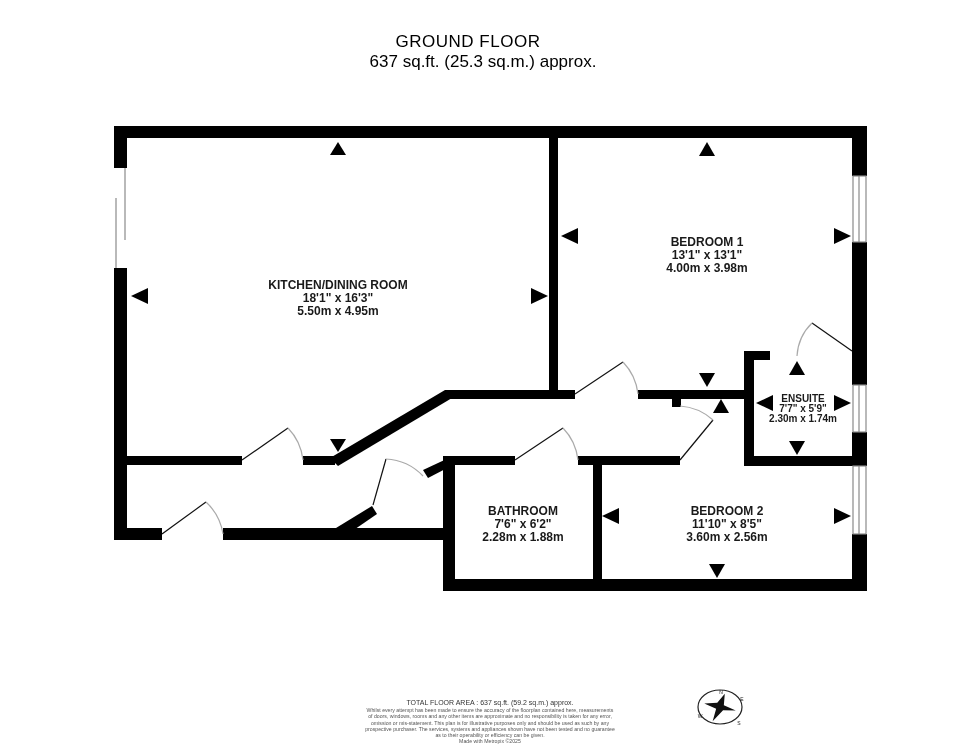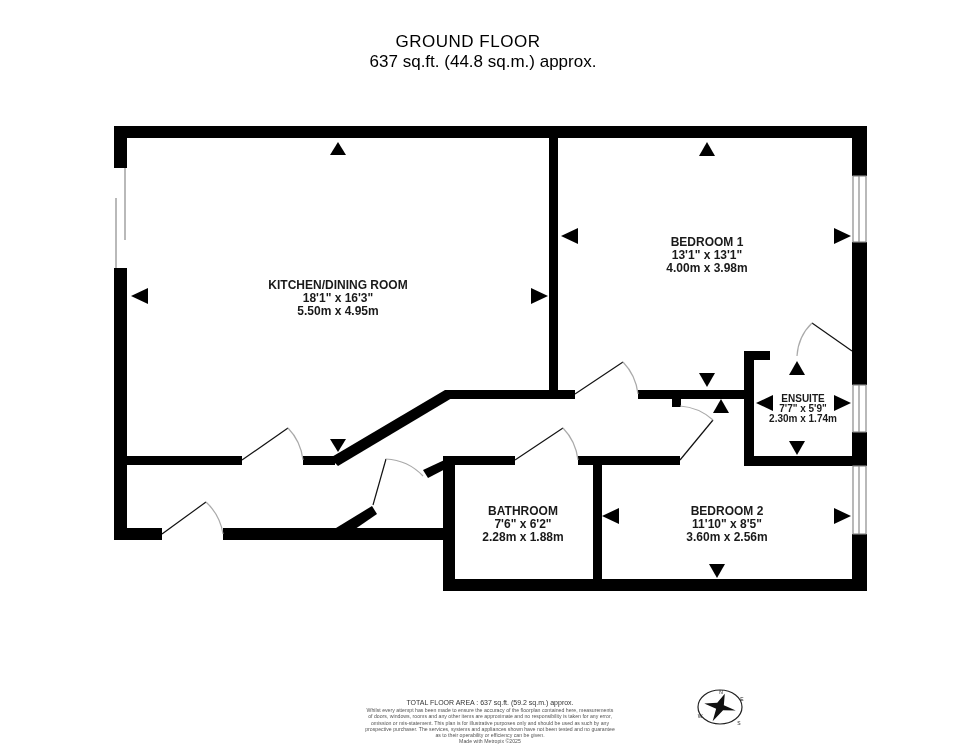--- a/index.html
+++ b/index.html
@@ -13,21 +13,21 @@
     .footer { position: absolute; top: 698px; left: 320px; width: 340px; text-align: center; color: #333; }
     .footer .total { font-size: 7px; line-height: 9px; }
     .footer .disclaimer { font-size: 5.2px; line-height: 6.3px; color: #555; }
     .compass { position: absolute; left: 692px; top: 685px; width: 60px; height: 48px; }
   </style>
 </head>
 <body>
 
 <div class="header">
   <div class="title">GROUND FLOOR</div>
-  <div class="area">637 sq.ft. (44.8 sq.m.) approx.</div>
+  <div class="area">637 sq.ft. (25.3 sq.m.) approx.</div>
 </div>
 
 <svg class="plan" width="980" height="751" viewBox="0 0 980 751">
   <g fill="#000">
 
     <rect x="114" y="126" width="753" height="12"></rect>
 
     <rect x="114" y="126" width="13" height="42"></rect>
 
     <rect x="114" y="268" width="13" height="272"></rect>

